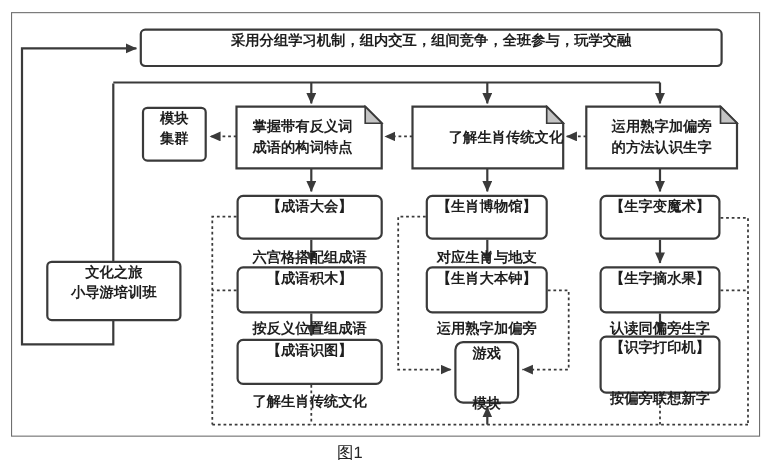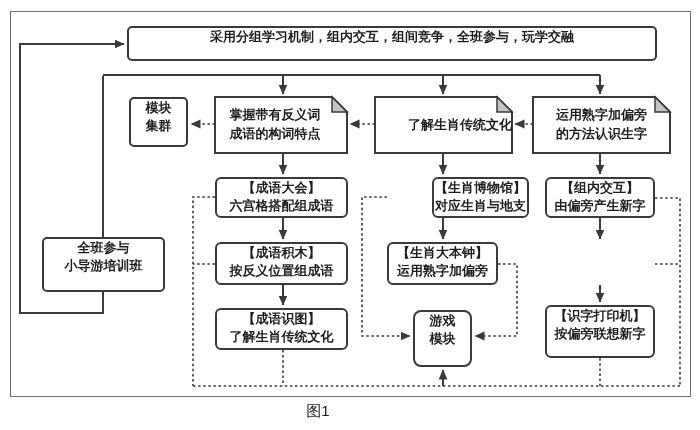--- a/index.html
+++ b/index.html
@@ -6,21 +6,21 @@
   .stage{position:relative;width:700px;height:430px;background:#ffffff;
          font-family:"Liberation Sans",sans-serif;overflow:hidden;}
   .frame{position:absolute;left:10px;top:11px;width:681px;height:386px;
          border:1.5px solid #6f6f6f;box-sizing:border-box;z-index:0;}
   svg.wires{position:absolute;left:0;top:0;z-index:1;}
   .bx{position:absolute;box-sizing:border-box;background:#ffffff;
       border:2px solid #3a3a3a;border-radius:5px;
       display:flex;flex-direction:column;align-items:center;
       font-weight:bold;font-size:13px;line-height:1.4;color:#1e1e1e;
       text-align:center;z-index:2;white-space:nowrap;}
-  .game{border-width:2.5px;border-radius:6px;line-height:1.35;}
+  .game{border-width:2.5px;border-radius:6px;line-height:1.35;gap:28px;}
   .doc-text{position:absolute;box-sizing:border-box;background:transparent;border:none;
       display:flex;flex-direction:column;align-items:center;justify-content:center;
       font-weight:bold;font-size:13px;line-height:1.45;color:#1e1e1e;
       text-align:center;z-index:2;white-space:nowrap;}
   .caption{position:absolute;left:0;top:402px;width:636px;text-align:center;
       font-size:15px;color:#222;z-index:2;}
 </style>
 </head>
 <body>
 
@@ -80,21 +80,21 @@
   <div class="bx" style="left:127px;top:26px;width:530px;height:35px;">
     <span>采用分组学习机制，组内交互，组间竞争，全班参与，玩学交融</span>
   </div>
 
   <div class="bx" style="left:129px;top:97px;width:59px;height:50px;">
     <span>模块</span>
     <span>集群</span>
   </div>
 
   <div class="bx" style="left:42px;top:237px;width:123px;height:55px;">
-    <span>全班参与</span>
+    <span>文化之旅</span>
     <span>小导游培训班</span>
   </div>
 
   <div class="doc-text" style="left:215px;top:97px;width:120px;height:56px;">
     <span>掌握带有反义词</span>
     <span>成语的构词特点</span>
   </div>
   <div class="doc-text" style="left:375px;top:97px;width:137px;height:56px;align-items:flex-end;">
     <span>了解生肖传统文化</span>
   </div>
@@ -109,32 +109,35 @@
   </div>
   <div class="bx game" style="left:215px;top:242px;width:133px;height:43px;">
     <span>【成语积木】</span>
     <span>按反义位置组成语</span>
   </div>
   <div class="bx game" style="left:215px;top:308px;width:133px;height:42px;">
     <span>【成语识图】</span>
     <span>了解生肖传统文化</span>
   </div>
 
-  <div class="bx game" style="left:387px;top:177px;width:97px;height:41px;margin-left:45px;">
+  <div class="bx game" style="left:387px;top:177px;width:111px;height:41px;">
     <span>【生肖博物馆】</span>
     <span>对应生肖与地支</span>
   </div>
   <div class="bx game" style="left:387px;top:242px;width:111px;height:43px;">
     <span>【生肖大本钟】</span>
     <span>运用熟字加偏旁</span>
   </div>
 
   <div class="bx game" style="left:545px;top:177px;width:110px;height:41px;">
-    <span>【组内交互】</span>
-    <span>由偏旁产生新字</span>
+    <span>【生字变魔术】</span>
+  </div>
+  <div class="bx game" style="left:545px;top:242px;width:110px;height:43px;">
+    <span>【生字摘水果】</span>
+    <span>认读同偏旁生字</span>
   </div>
   <div class="bx game" style="left:545px;top:305px;width:110px;height:53px;">
     <span>【识字打印机】</span>
     <span>按偏旁联想新字</span>
   </div>
 
   <div class="bx game" style="left:413px;top:310px;width:59px;height:57px;border-radius:8px;">
     <span>游戏</span>
     <span>模块</span>
   </div>

